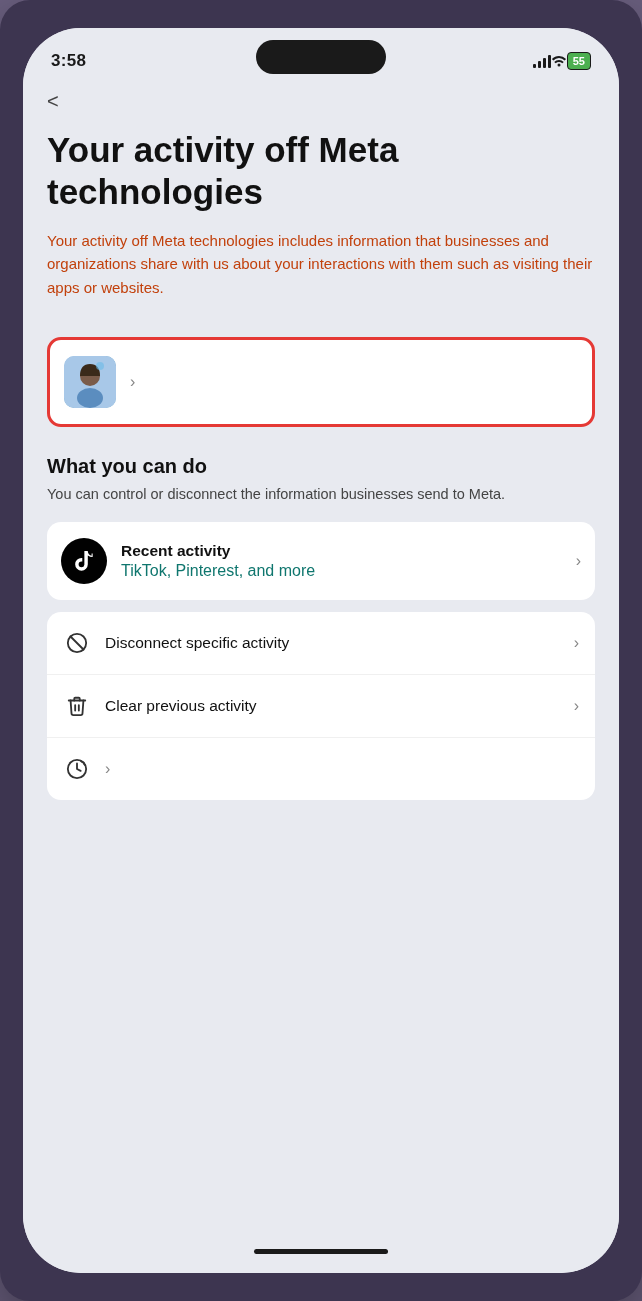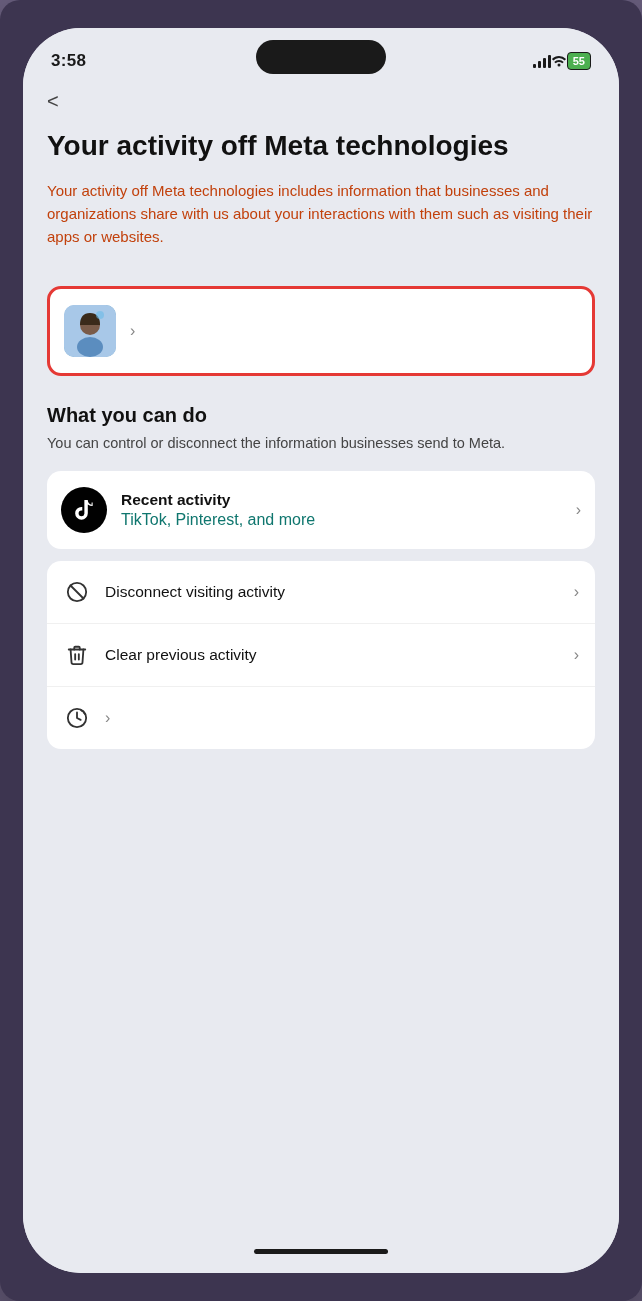--- a/index.html
+++ b/index.html
@@ -10,21 +10,21 @@
       justify-content: center;
       align-items: center;
       min-height: 100vh;
       font-family: -apple-system, BlinkMacSystemFont, 'Segoe UI', Helvetica, Arial, sans-serif;
     }
 
     .phone-outer {
       width: 642px;
       height: 1301px;
       background: #3d3550;
-      border-radius: 20px;
+      border-radius: 30px;
       position: relative;
       display: flex;
       justify-content: center;
       align-items: center;
       box-shadow: 0 30px 80px rgba(0,0,0,0.5);
     }
 
     .phone-screen {
       width: 596px;
       height: 1245px;
@@ -117,21 +117,21 @@
     }
 
     .back-chevron {
       font-size: 20px;
       color: #444;
       font-weight: 300;
     }
 
     
     .page-title {
-      font-size: 28px;
+      font-size: 35px;
       font-weight: 800;
       color: #111;
       line-height: 1.2;
       margin-bottom: 16px;
     }
 
     
     .page-description {
       font-size: 15px;
       color: #c2410c;
@@ -365,21 +365,21 @@
 
       <div class="options-card">
 
         <div class="option-item">
           <div class="option-icon">
             <svg viewBox="0 0 24 24" fill="none" stroke="#333" stroke-width="2" stroke-linecap="round" stroke-linejoin="round">
               <circle cx="12" cy="12" r="10"></circle>
               <line x1="4.93" y1="4.93" x2="19.07" y2="19.07"></line>
             </svg>
           </div>
-          <span class="option-label">Disconnect visiting activity</span>
+          <span class="option-label">Disconnect specific activity</span>
           <span class="chevron-right">›</span>
         </div>
 
         <div class="option-item">
           <div class="option-icon">
             <svg viewBox="0 0 24 24" fill="none" stroke="#333" stroke-width="2" stroke-linecap="round" stroke-linejoin="round">
               <polyline points="3 6 5 6 21 6"></polyline>
               <path d="M19 6l-1 14a2 2 0 0 1-2 2H8a2 2 0 0 1-2-2L5 6"></path>
               <path d="M10 11v6"></path>
               <path d="M14 11v6"></path>

